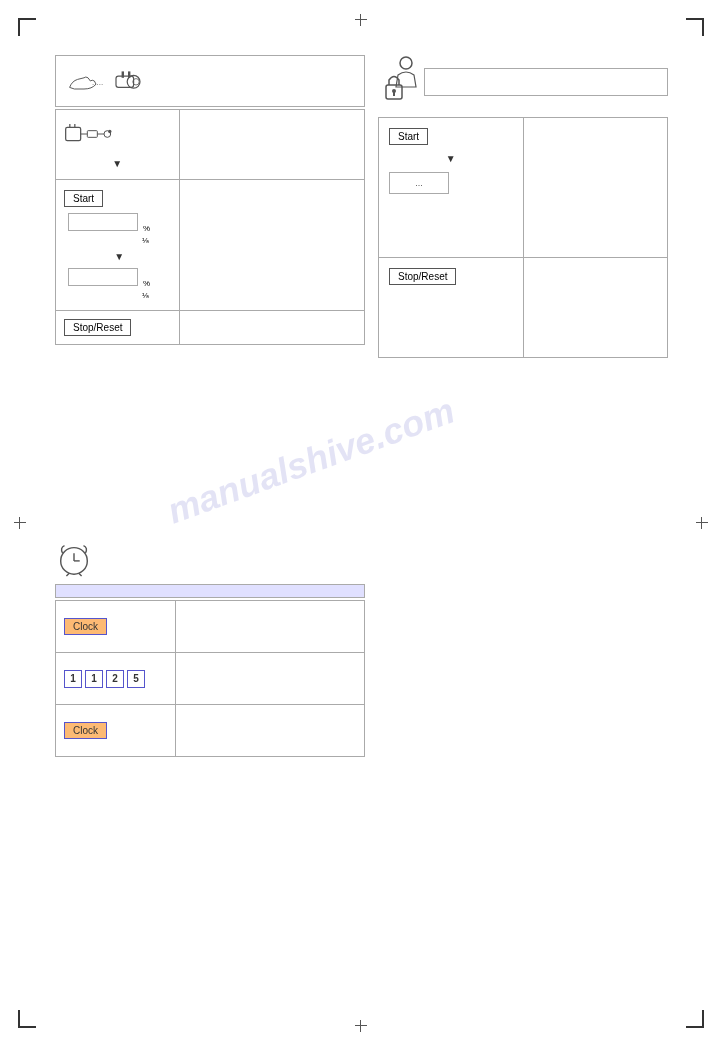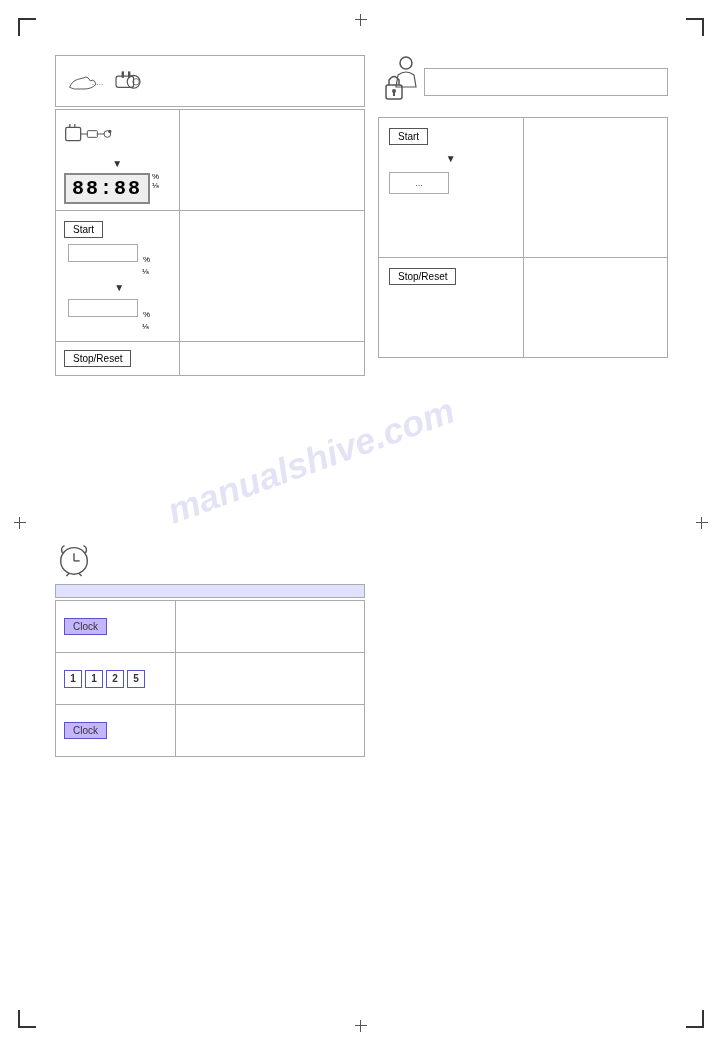--- a/index.html
+++ b/index.html
@@ -87,21 +87,21 @@
     .btn-small {
       border: 1px solid #555;
       background: #fff;
       padding: 2px 8px;
       font-size: 10px;
       display: inline-block;
       cursor: pointer;
     }
     .btn-blue {
       border: 1px solid #5555cc;
-      background: #c4b5fd;
+      background: #fdba74;
       color: #333;
       padding: 2px 8px;
       font-size: 10px;
       display: inline-block;
       cursor: pointer;
     }
 
     
     .led-display {
       font-family: 'Courier New', monospace;
@@ -276,24 +276,20 @@
           <line x1="13" y1="6" x2="13" y2="10" stroke="#555" stroke-width="1.5"></line>
           <line x1="20" y1="18" x2="28" y2="18" stroke="#555" stroke-width="1.2"></line>
           <rect x="28" y="14" width="12" height="8" rx="1" fill="none" stroke="#555" stroke-width="1.2"></rect>
           <line x1="40" y1="18" x2="48" y2="18" stroke="#555" stroke-width="1.2"></line>
           <circle cx="52" cy="18" r="4" fill="none" stroke="#555" stroke-width="1.2"></circle>
           <circle cx="55" cy="15" r="2" fill="#555"></circle>
         </svg>
         
         <div class="arrow-down"></div>
         
-        <div style="margin-top:2px; display:flex; align-items:flex-start;">
-          <div class="led-display">88:88</div>
-          <div style="margin-left:2px; font-size:8px; line-height:1.1;">%<br>⅛</div>
-        </div>
       </td>
       <td class="right-col"></td>
     </tr>
     <tr>
       <td class="left-col" style="padding: 10px 8px;">
         <button class="btn-small">Start</button>
         <div style="margin: 6px 0 0 4px;">
           <div style="position:relative; display:inline-block; margin-bottom:2px;">
             <div class="input-display"></div>
             <span style="font-size:8px; margin-left:2px;">%</span><br>

